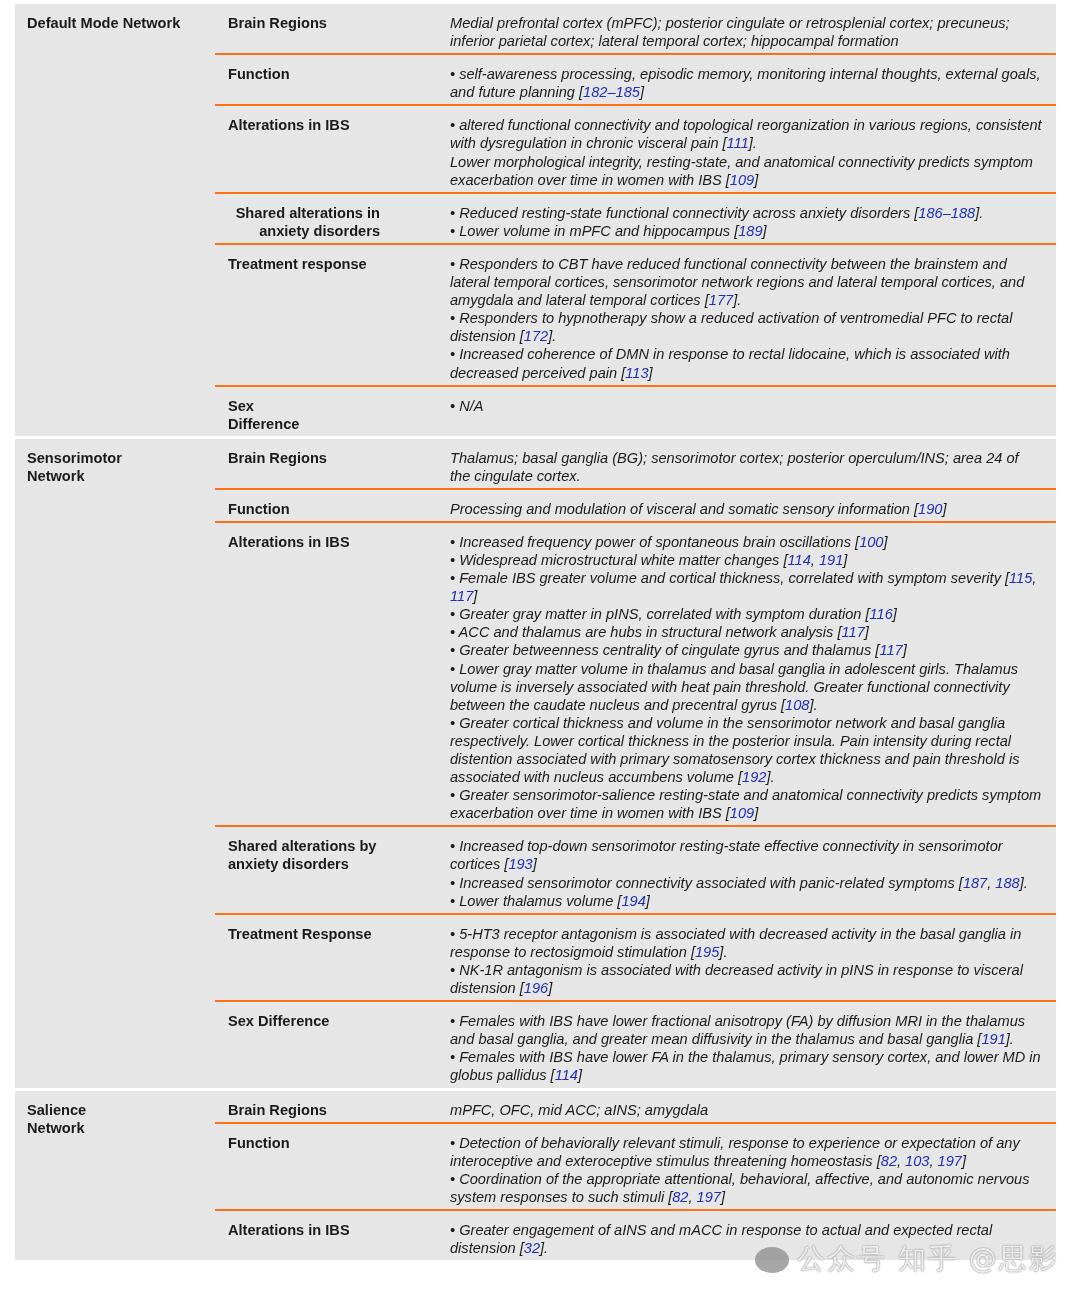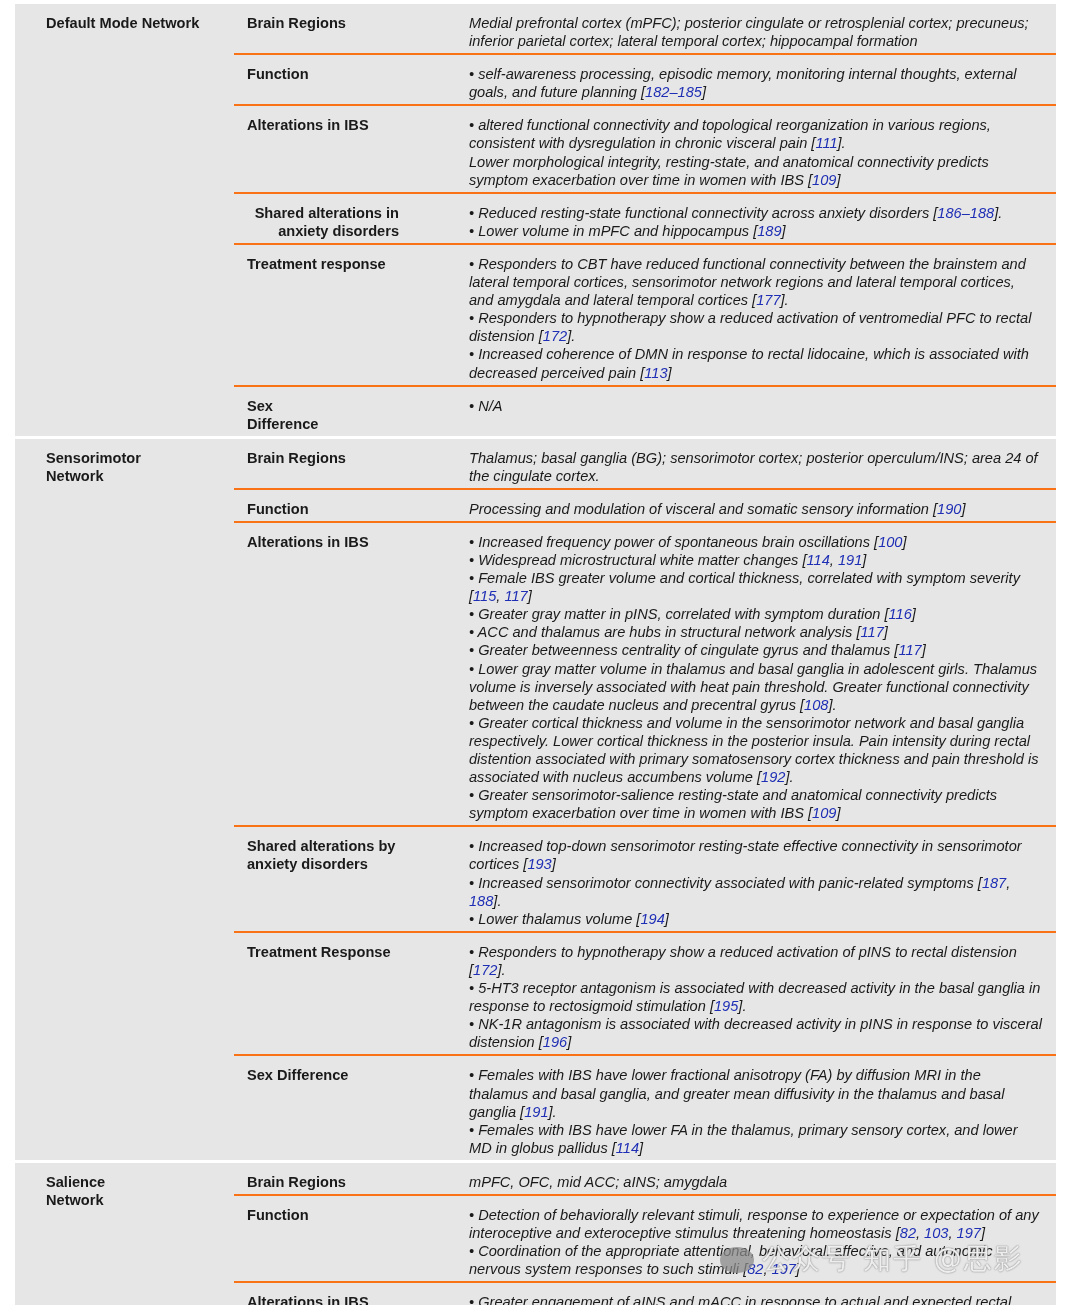--- a/index.html
+++ b/index.html
@@ -1,29 +1,29 @@
 <!DOCTYPE html>
 <html><head>
 <meta charset="utf-8">
 <style>
   html, body { margin: 0; padding: 0; background: #ffffff; }
   body { width: 1080px; height: 1305px; position: relative; overflow: hidden;
          font-family: "Liberation Sans", "DejaVu Sans", sans-serif; color: #1a1a1a; }
   .table { position: absolute; left: 15px; top: 4px; width: 1041px; background: #e6e6e6; }
   .network { display: flex; border-bottom: 3px solid #ffffff; }
   .network:last-child { border-bottom: none; }
-  .net-label { width: 200px; flex: none; padding: 10px 0 0 12px; font-weight: bold; font-size: 14.6px; line-height: 18px; box-sizing: border-box; margin-left: 19px; }
+  .net-label { width: 200px; flex: none; padding: 10px 0 0 12px; font-weight: bold; font-size: 14.6px; line-height: 18px; box-sizing: border-box; }
   .rows { flex: 1; }
   .row { display: flex; border-bottom: 2px solid #f97316; padding: 10px 0 3px 0; }
   .row:last-child { border-bottom: none; }
   .cat { width: 235px; flex: none; font-weight: bold; font-size: 14.6px; line-height: 18px; padding-left: 13px; box-sizing: border-box; }
   .desc { flex: 1; font-size: 14.6px; line-height: 18.1px; padding-right: 14px; font-style: italic; }
   .line { display: block; }
   .ref { color: #1f2fb5; }
-  .watermark { position: absolute; left: 720px; top: 1240px; font-size: 28px; color: rgba(255,255,255,0.85);
+  .watermark { position: absolute; left: 755px; top: 1240px; font-size: 28px; color: rgba(255,255,255,0.85);
                text-shadow: 0 0 1px #888, 0 0 2px #999; letter-spacing: 2px; font-family: "DejaVu Sans", sans-serif; pointer-events:none; }
   .wm-icon { display:inline-block; width: 34px; height: 26px; border-radius: 50%; background: #8a8a8a; opacity: 0.75; vertical-align: middle; margin-right: 8px; }
 </style>
 </head>
 <body>
 
 <div class="table" id="tbl">
     <div class="network">
       <div class="net-label">Default Mode Network</div>
       <div class="rows">
@@ -108,21 +108,20 @@
           <div class="cat" style="padding-right: 60px;">Shared alterations by anxiety disorders</div>
           <div class="desc">
             <span class="line"><span>• Increased top-down sensorimotor resting-state effective connectivity in sensorimotor cortices [</span><span class="ref">193</span><span>]</span></span>
             <span class="line"><span>• Increased sensorimotor connectivity associated with panic-related symptoms [</span><span class="ref">187</span><span>, </span><span class="ref">188</span><span>].</span></span>
             <span class="line"><span>• Lower thalamus volume [</span><span class="ref">194</span><span>]</span></span>
           </div>
         </div>
         <div class="row">
           <div class="cat">Treatment Response</div>
           <div class="desc">
-            <span class="line"><span>• Responders to hypnotherapy show a reduced activation of pINS to rectal distension [</span><span class="ref">172</span><span>].</span></span>
             <span class="line"><span>• 5-HT3 receptor antagonism is associated with decreased activity in the basal ganglia in response to rectosigmoid stimulation [</span><span class="ref">195</span><span>].</span></span>
             <span class="line"><span>• NK-1R antagonism is associated with decreased activity in pINS in response to visceral distension [</span><span class="ref">196</span><span>]</span></span>
           </div>
         </div>
         <div class="row">
           <div class="cat">Sex Difference</div>
           <div class="desc">
             <span class="line"><span>• Females with IBS have lower fractional anisotropy (FA) by diffusion MRI in the thalamus and basal ganglia, and greater mean diffusivity in the thalamus and basal ganglia [</span><span class="ref">191</span><span>].</span></span>
             <span class="line"><span>• Females with IBS have lower FA in the thalamus, primary sensory cortex, and lower MD in globus pallidus [</span><span class="ref">114</span><span>]</span></span>
           </div>

